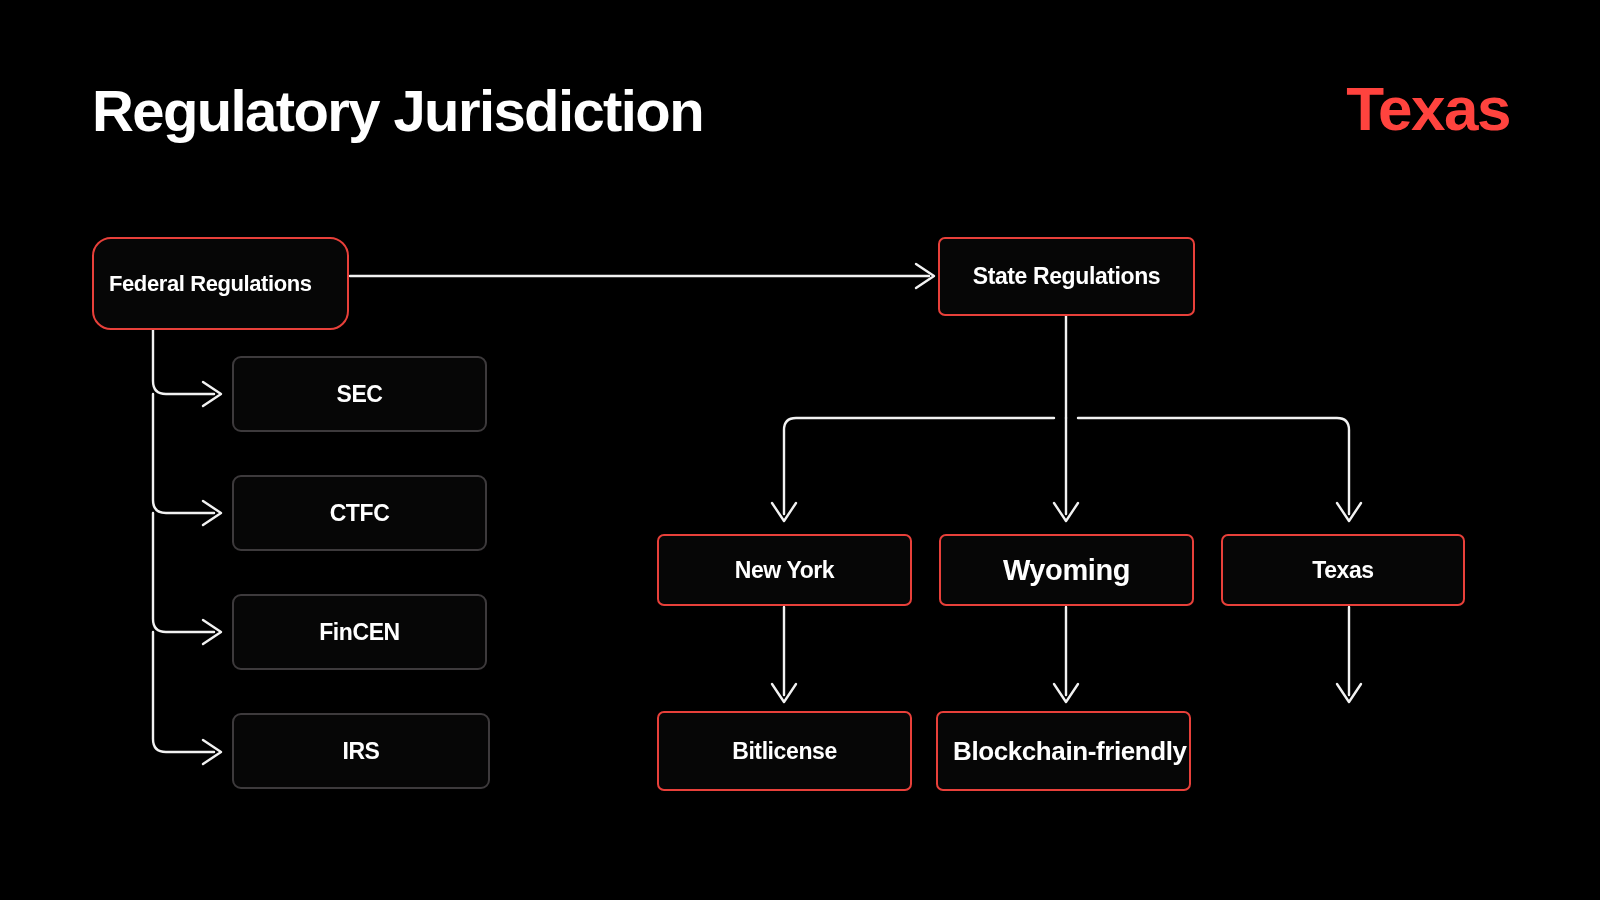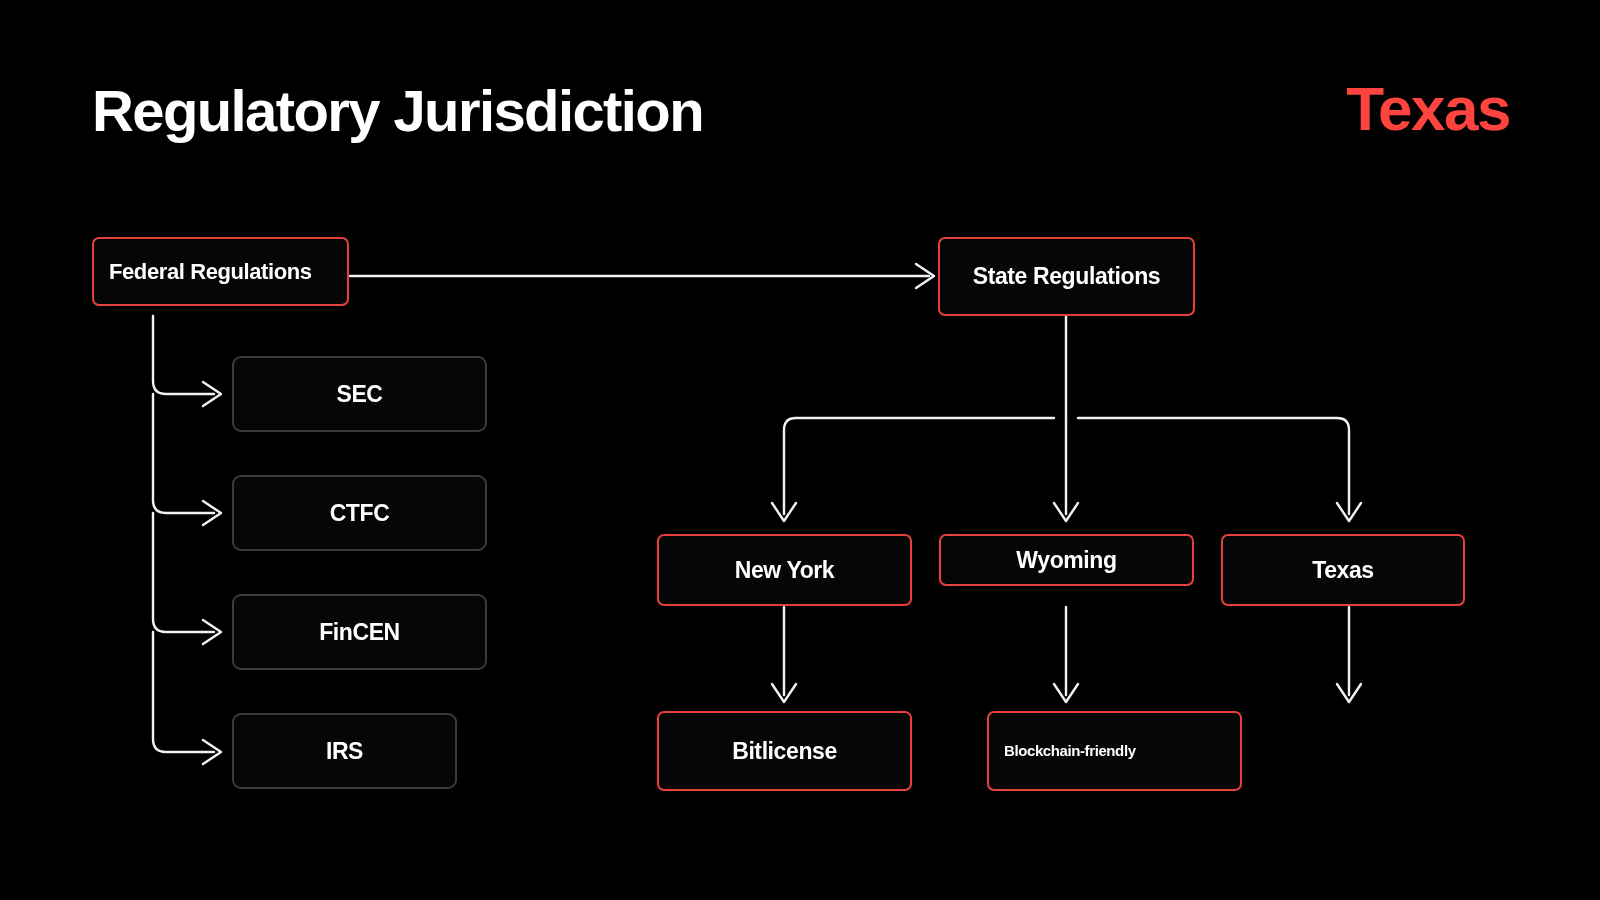--- a/index.html
+++ b/index.html
@@ -154,60 +154,60 @@
     <g>
       <path d="M 1066 607 L 1066 695"></path>
       <polyline class="head" points="1054,684 1066,702 1078,684"></polyline>
     </g>
     <g>
       <path d="M 1349 607 L 1349 695"></path>
       <polyline class="head" points="1337,684 1349,702 1361,684"></polyline>
     </g>
   </svg>
 
-  <div class="node red leftal" style="left:92px; top:237px; width:257px; height:69px; font-size:22px;">
+  <div class="node red leftal" style="left:92px; top:237px; width:257px; height:93px; font-size:22px;border-radius:19px;">
     <span class="label">Federal Regulations</span>
   </div>
 
   <div class="node red center" style="left:938px; top:237px; width:257px; height:79px; font-size:23px;">
     <span class="label">State Regulations</span>
   </div>
 
   <div class="node grey center" style="left:232px; top:356px; width:255px; height:76px; font-size:23px;">
     <span class="label">SEC</span>
   </div>
 
   <div class="node grey center" style="left:232px; top:475px; width:255px; height:76px; font-size:23px;">
     <span class="label">CTFC</span>
   </div>
 
   <div class="node grey center" style="left:232px; top:594px; width:255px; height:76px; font-size:23px;">
     <span class="label">FinCEN</span>
   </div>
 
-  <div class="node grey center" style="left:232px; top:713px; width:225px; height:76px; font-size:23px;">
+  <div class="node grey center" style="left:232px; top:713px; width:258px; height:76px; font-size:23px;">
     <span class="label">IRS</span>
   </div>
 
   <div class="node red center" style="left:657px; top:534px; width:255px; height:72px; font-size:23px;">
     <span class="label">New York</span>
   </div>
 
-  <div class="node red center" style="left:939px; top:534px; width:255px; height:52px; font-size:23px;">
+  <div class="node red center" style="left:939px; top:534px; width:255px; height:72px; font-size:29px;">
     <span class="label">Wyoming</span>
   </div>
 
   <div class="node red center" style="left:1221px; top:534px; width:244px; height:72px; font-size:23px;">
     <span class="label">Texas</span>
   </div>
 
   <div class="node red center" style="left:657px; top:711px; width:255px; height:80px; font-size:23px;">
     <span class="label">Bitlicense</span>
   </div>
 
-  <div class="node red leftal" style="left:987px; top:711px; width:255px; height:80px; font-size:15px; line-height:1.17;">
+  <div class="node red leftal" style="left:936px; top:711px; width:255px; height:80px; font-size:26px; line-height:1.17;">
     <span class="label" style="padding-left:15px;">
       <span style="display:block;">Blockchain-friendly</span>
     </span>
   </div>
 
 
 </div>
 
 </body></html>

